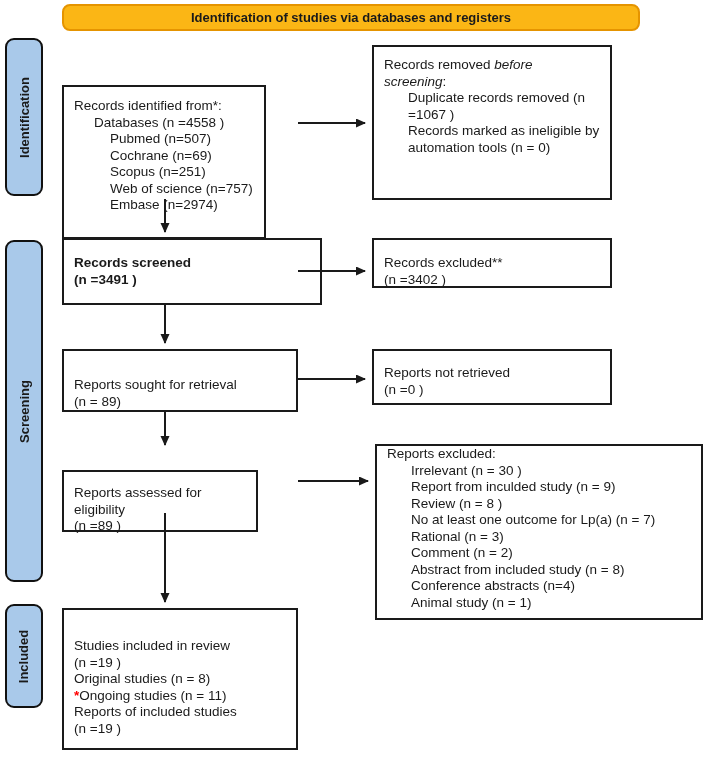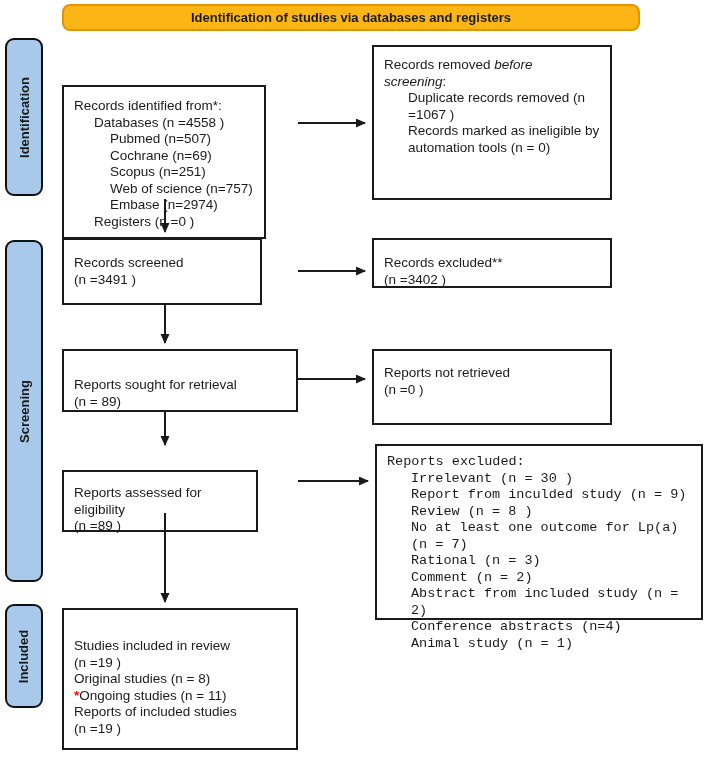--- a/index.html
+++ b/index.html
@@ -48,26 +48,26 @@
   .box {
     position: absolute;
     background: #fff;
     border: 2px solid var(--line-color);
     font-size: 13.5px;
     line-height: 16.5px;
     padding: 8px 8px 4px 10px;
   }
   .b-identified   { left: 62px;  top: 45px;  width: 204px; height: 154px; padding-top: 11px; margin-top: 40px; }
   .b-removed      { left: 372px; top: 45px;  width: 240px; height: 155px; padding-top: 10px; }
-  .b-screened     { left: 62px;  top: 238px; width: 200px; height: 67px;  padding-top: 15px; }
+  .b-screened     { left: 62px;  top: 238px; width: 260px; height: 67px;  padding-top: 15px; font-weight: bold; }
   .b-excluded     { left: 372px; top: 238px; width: 240px; height: 50px;  padding-top: 15px; }
   .b-sought       { left: 62px;  top: 349px; width: 236px; height: 63px;  padding-top: 26px; }
-  .b-notretrieved { left: 372px; top: 349px; width: 240px; height: 76px;  padding-top: 14px; }
+  .b-notretrieved { left: 372px; top: 349px; width: 240px; height: 56px;  padding-top: 14px; }
   .b-assessed     { left: 62px;  top: 470px; width: 196px; height: 62px;  padding-top: 13px; }
-  .b-repexcluded  { left: 375px; top: 444px; width: 328px; height: 176px; padding-top: 8px; font-family: Liberation Mono, monospace; }
+  .b-repexcluded  { left: 375px; top: 444px; width: 328px; height: 176px; padding-top: 0; }
   .b-included     { left: 62px;  top: 608px; width: 236px; height: 142px; padding-top: 28px; }
   .ind1 { padding-left: 20px; }
   .ind2 { padding-left: 36px; }
   .item { padding-left: 24px; }
   .b-removed .title { max-width: 185px; }
   .italic { font-style: italic; }
   .red-star { color: var(--asterisk-red); font-weight: bold; }
   svg.arrows {
     position: absolute; left: 0; top: 0;
     width: 710px; height: 758px;
@@ -95,21 +95,20 @@
   </div>
 
   <div class="box b-identified">
     <div>Records identified from*:</div>
     <div class="ind1">Databases (n =4558 )</div>
     <div class="ind2">Pubmed (n=507)</div>
     <div class="ind2">Cochrane (n=69)</div>
     <div class="ind2">Scopus (n=251)</div>
     <div class="ind2">Web of science (n=757)</div>
     <div class="ind2">Embase (n=2974)</div>
-    <div class="ind1">Registers (n =0 )</div>
   </div>
 
   <div class="box b-removed">
     <div class="title">
       <span>Records removed </span><span class="italic">before screening</span><span>:</span>
     </div>
     <div class="item">Duplicate records removed (n =1067 )</div>
     <div class="item">Records marked as ineligible by automation tools (n = 0)</div>
   </div>
 
@@ -139,21 +138,21 @@
   </div>
 
   <div class="box b-repexcluded">
     <div>Reports excluded:</div>
     <div class="item">Irrelevant (n = 30 )</div>
     <div class="item">Report from inculded study (n = 9)</div>
     <div class="item">Review (n = 8 )</div>
     <div class="item">No at least one outcome for Lp(a) (n = 7)</div>
     <div class="item">Rational (n = 3)</div>
     <div class="item">Comment (n = 2)</div>
-    <div class="item">Abstract from included study (n = 2)</div>
+    <div class="item">Abstract from included study (n = 8)</div>
     <div class="item">Conference abstracts (n=4)</div>
     <div class="item">Animal study (n = 1)</div>
   </div>
 
   <div class="box b-included">
     <div>Studies included in review</div>
     <div>(n =19 )</div>
     <div>Original studies (n = 8)</div>
     <div>
       <span class="red-star">*</span><span>Ongoing studies (n = 11)</span>

